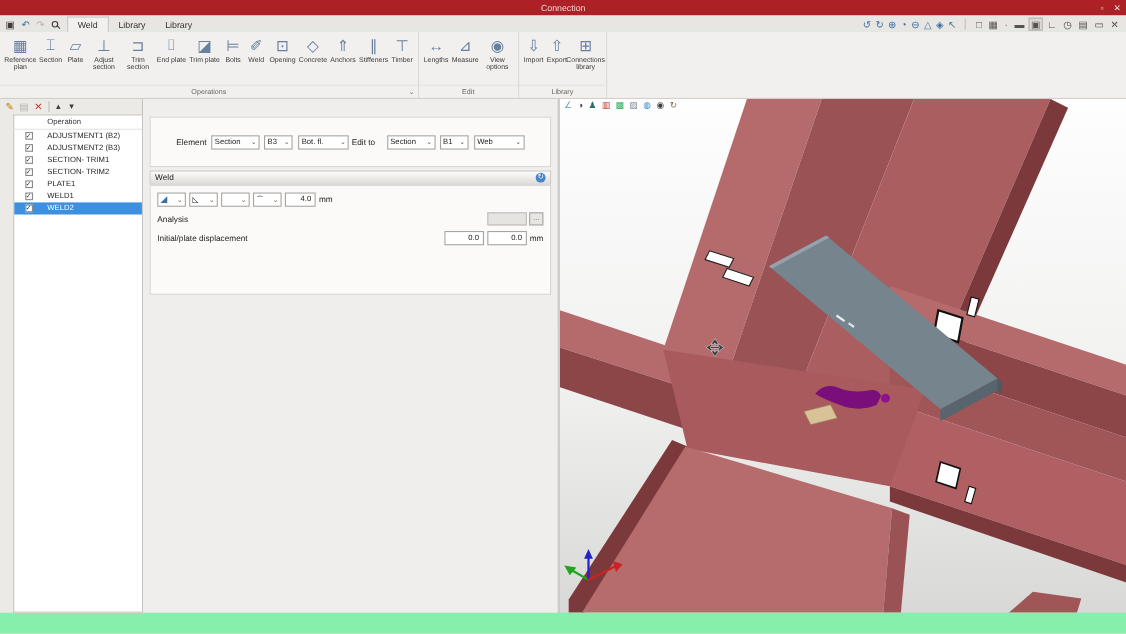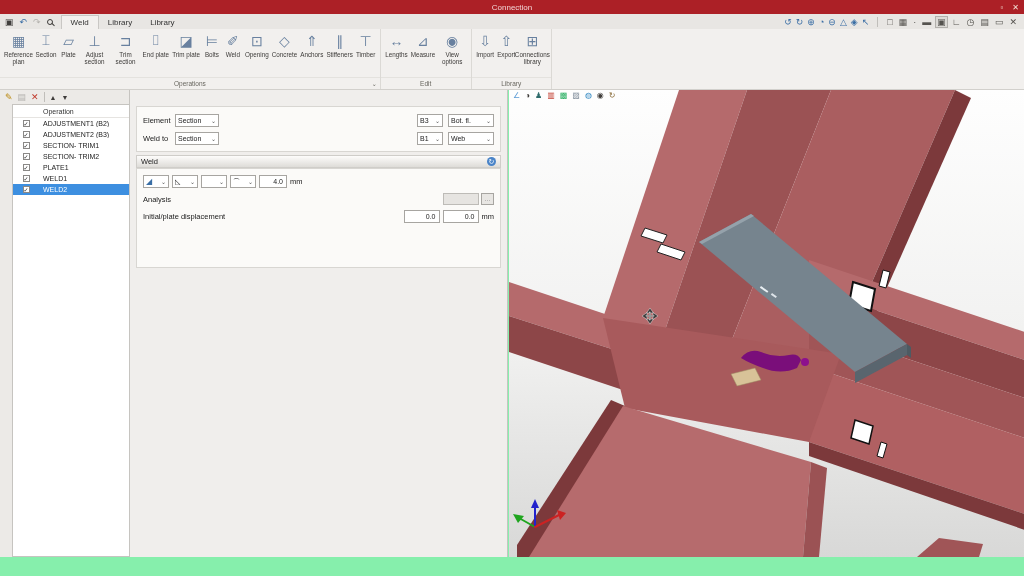--- a/index.html
+++ b/index.html
@@ -60,21 +60,21 @@
   .otrow .rlbl { padding-left:4px; white-space:nowrap; overflow:hidden; }
   .cb { width:7px; height:7px; background:#fff; border:1px solid #8a8886; font-size:6px;
     line-height:6px; text-align:center; color:#222; }
   .cb::after { content:"✓"; }
   .otrow.selected { background:#3d8fe0; color:#fff; }
 
   
   .proppanel { position:absolute; top:90px; left:130px; width:378px; bottom:19px; background:#f0eeec;
     border-right:1px solid #c6c4c0; }
   .pbox { position:absolute; left:6px; right:6px; background:#fbfaf8; border:1px solid #d8d6d2; }
-  #elembox { top:16px; height:46px; padding:4px 6px; display:flex; flex-direction:column; justify-content:space-around; }
+  #elembox { top:16px; height:46px; padding:4px 22px; display:flex; flex-direction:row; justify-content:space-around; }
   .prow { display:flex; align-items:center; gap:4px; font-size:7.5px; color:#222; }
   .plabel { width:28px; }
   .sel { height:13px; border:1px solid #a7a5a1; background:#fff; display:flex; align-items:center;
     font-size:7px; color:#222; padding:0 2px; gap:2px; }
   .sel .chev { margin-left:auto; font-size:6px; color:#555; padding-left:2px; }
   .w26 { width:26px; } .w44 { width:44px; } .w46 { width:46px; }
   .rgt { margin-left:auto; display:flex; gap:5px; align-items:center; }
   .bluewg { color:#3a6ea5; font-size:8px; }
   #weldhead { position:absolute; top:65px; left:6px; right:6px; height:13px;
     background:linear-gradient(#fdfcfb,#dedcd8); border:1px solid #cfcdc9; display:flex;
@@ -329,21 +329,21 @@
             <span>B3</span>
               <span class="chev">⌄</span>
             </span>
           <span class="sel w46">
             <span>Bot. fl.</span>
               <span class="chev">⌄</span>
             </span>
         </span>
       </div>
       <div class="prow">
-        <span class="plabel">Weld to</span>
+        <span class="plabel">Edit to</span>
         <span class="sel w44">
           <span>Section</span>
             <span class="chev">⌄</span>
           </span>
         <span class="rgt">
           <span class="sel w26">
             <span>B1</span>
               <span class="chev">⌄</span>
             </span>
           <span class="sel w46">

